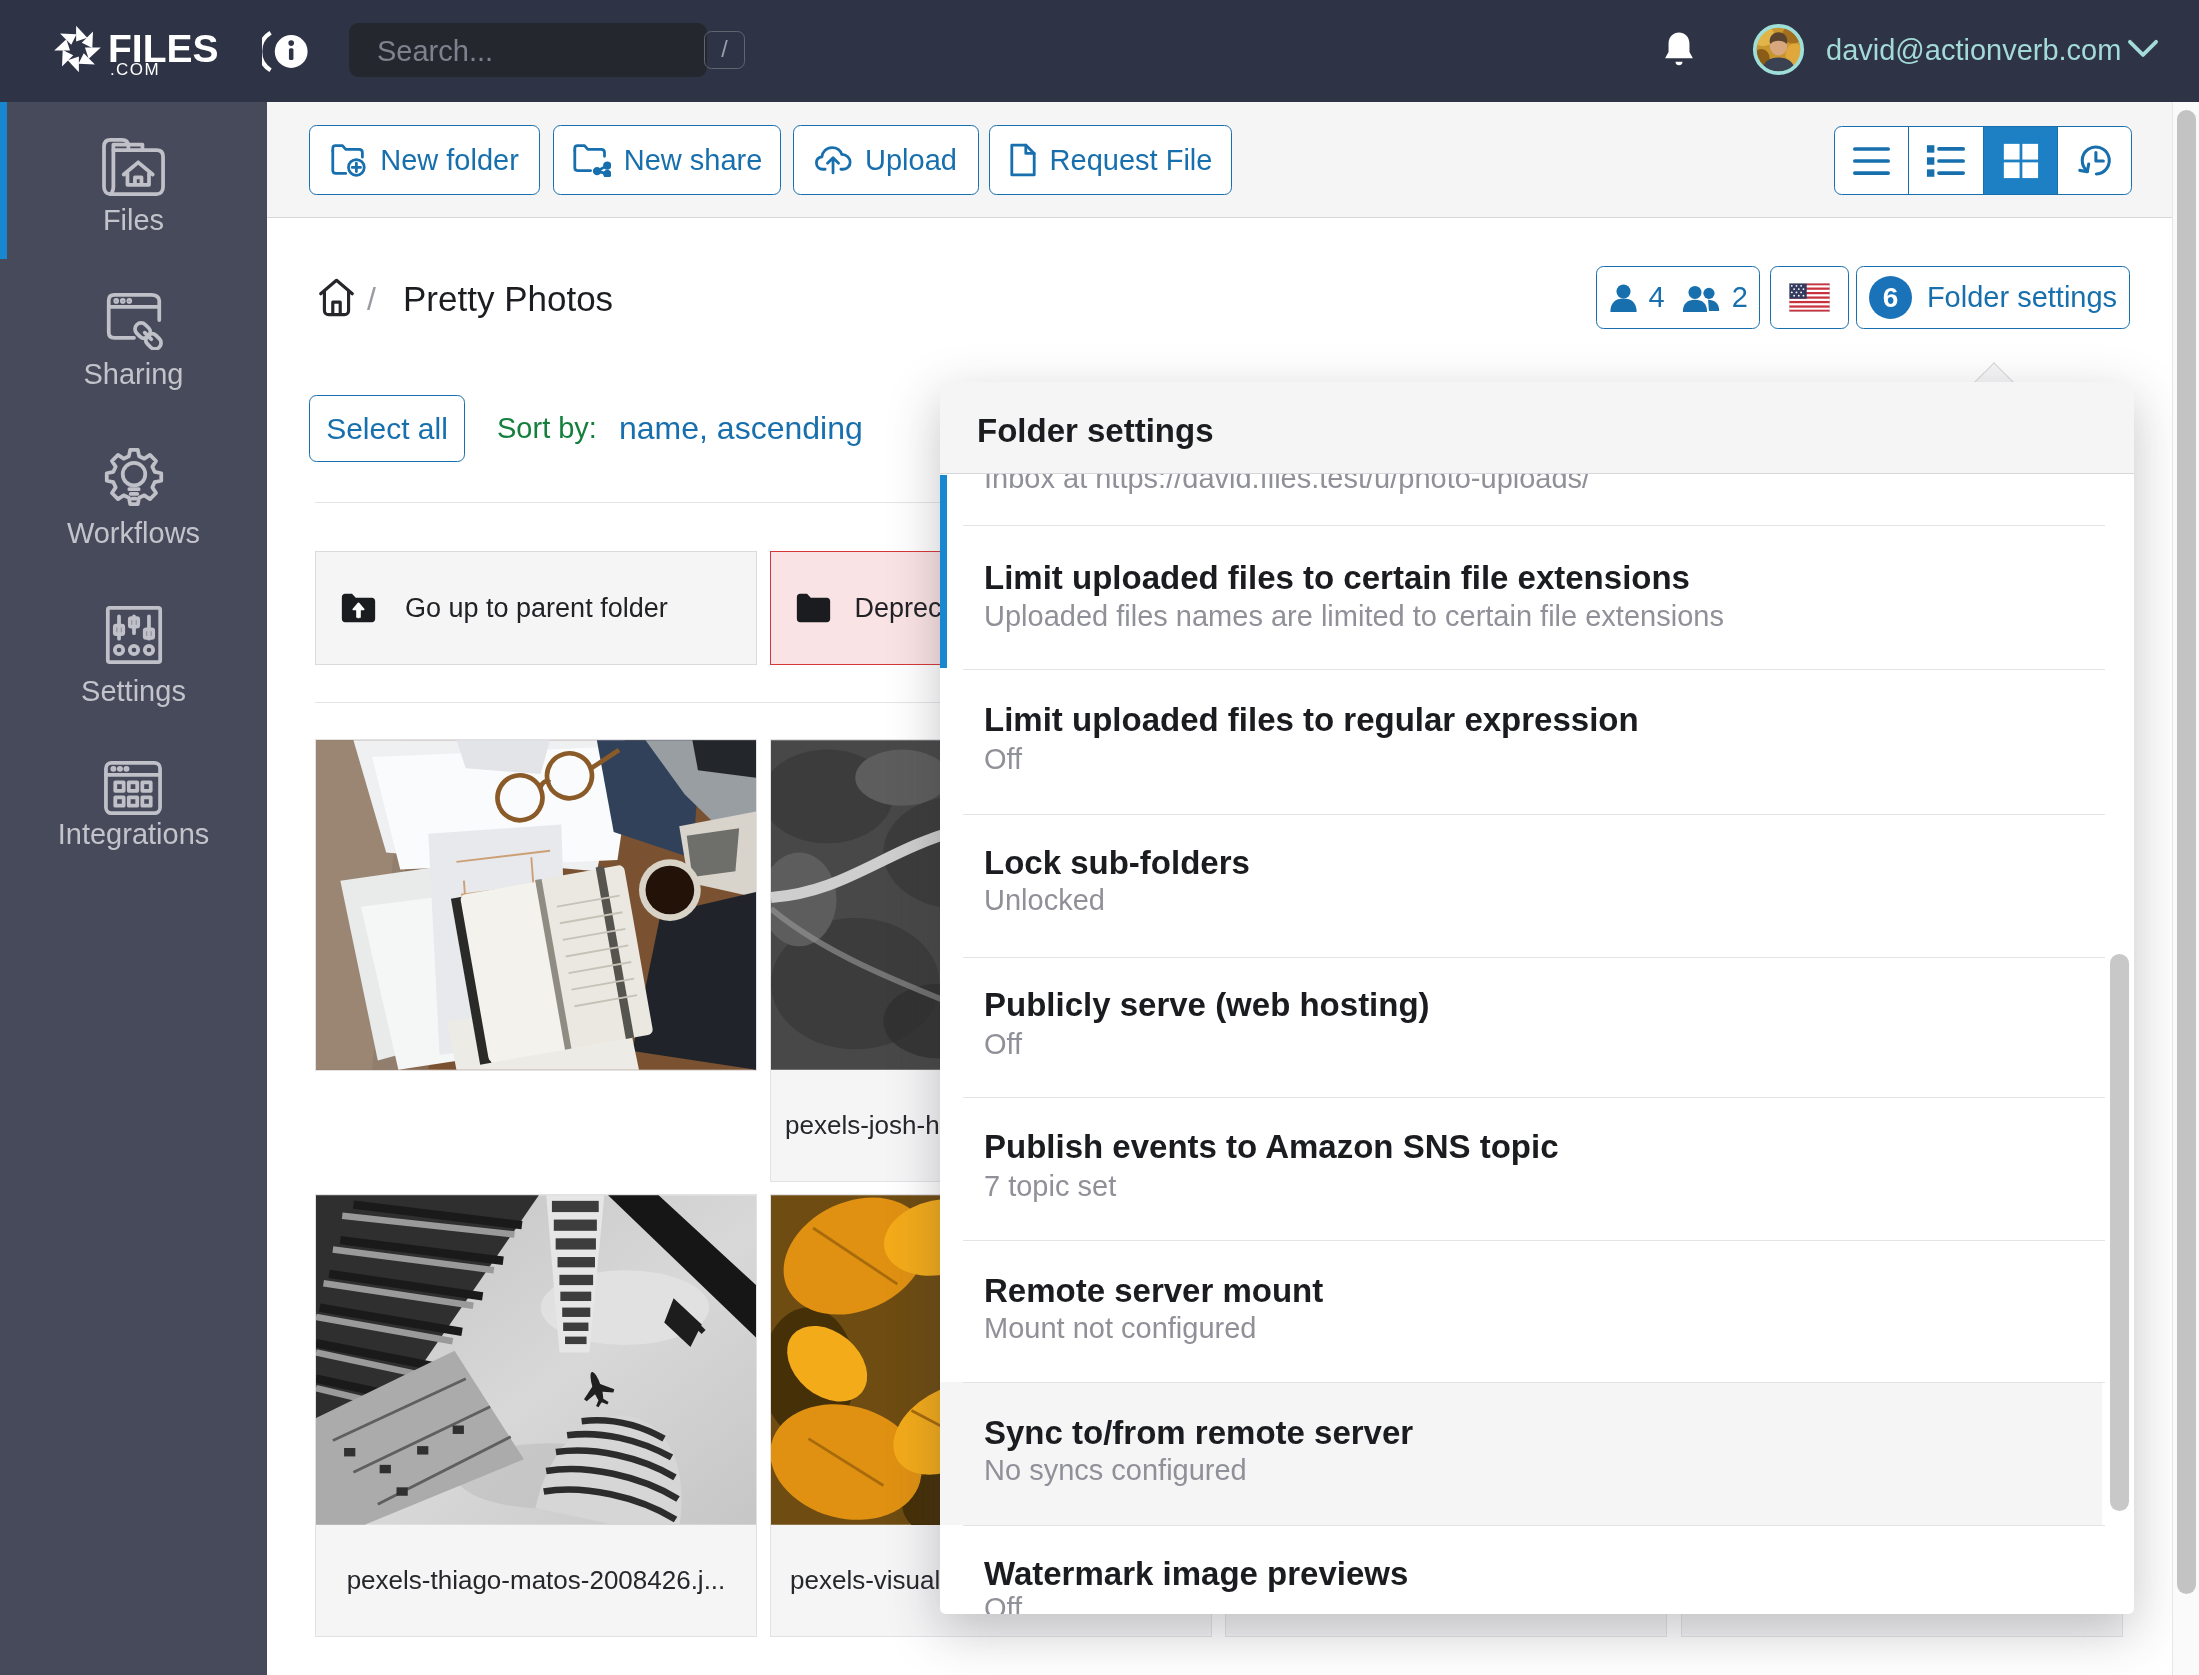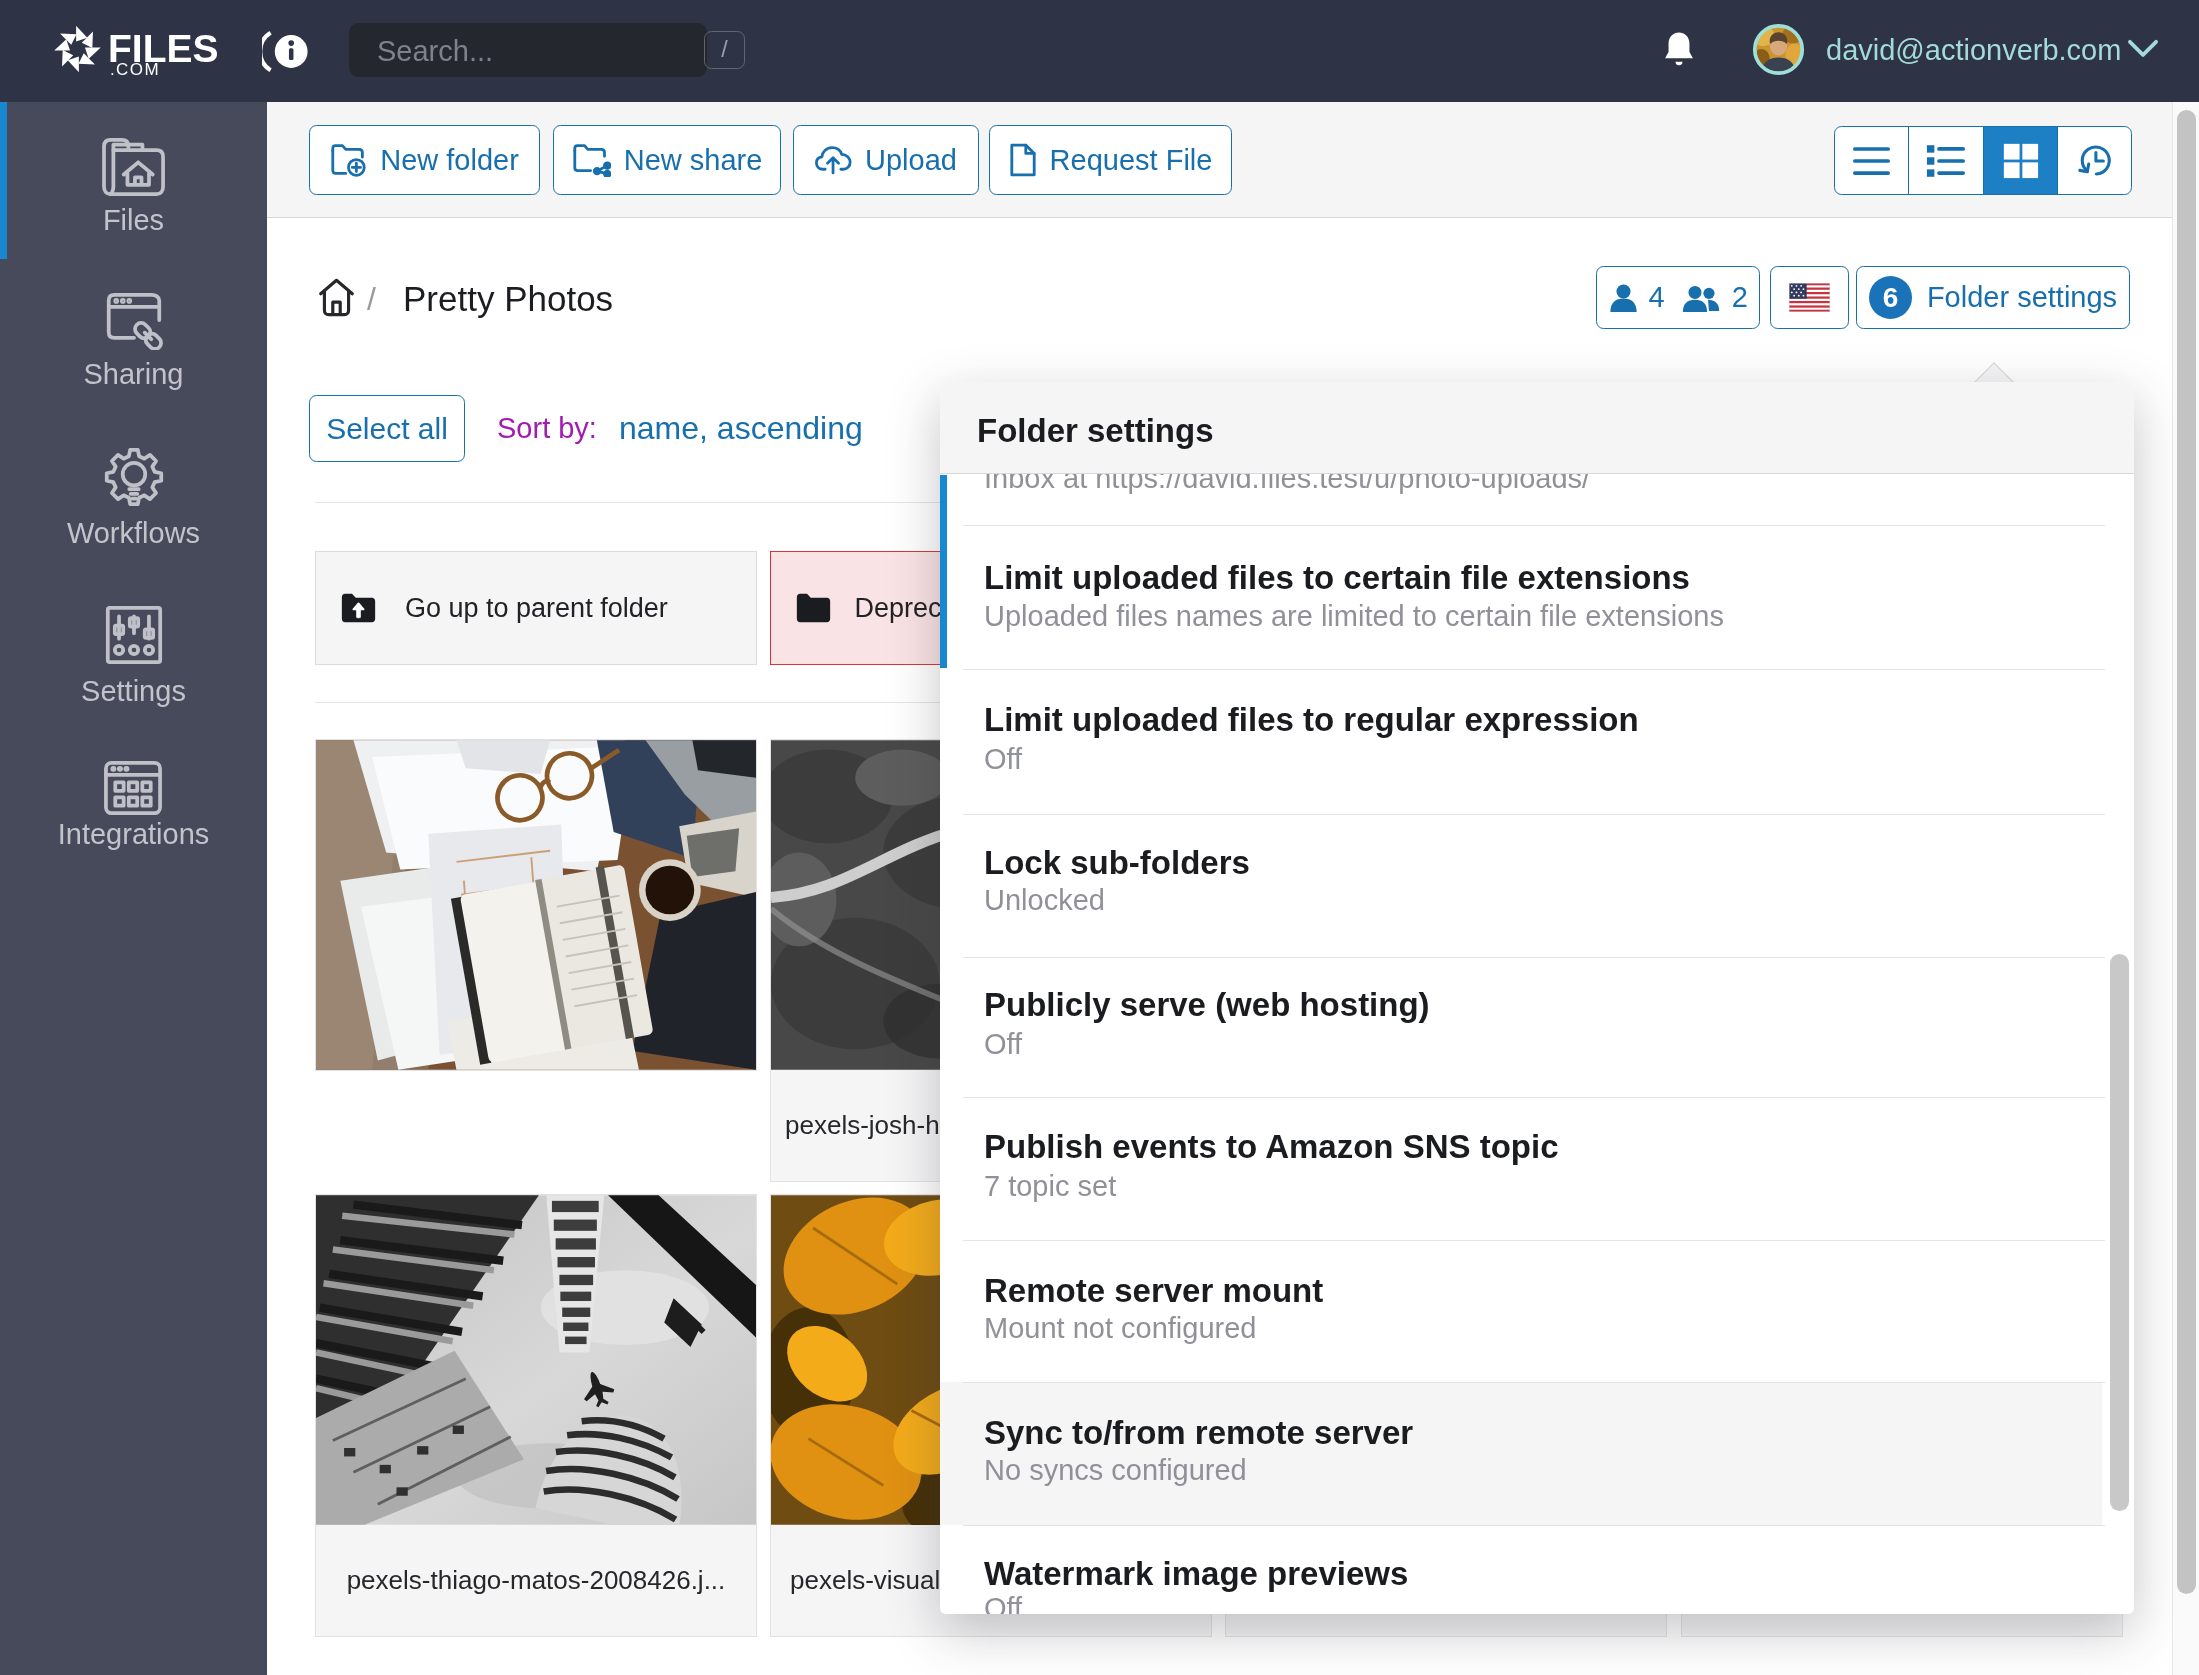--- a/index.html
+++ b/index.html
@@ -285,21 +285,21 @@
       </svg>
     </div>
     <div class="bcbtn" style="left:1856px;width:274px;gap:15px">
       <svg width="43" height="43" viewBox="0 0 46 46" style="font-size:31px">
           <circle cx="23" cy="23" r="23" fill="#1a73b9"></circle>
           <text x="23" y="33" font-size="30" font-weight="bold" fill="#fff" text-anchor="middle" font-family="Liberation Sans,sans-serif">6</text>
         </svg>
       <span>Folder settings</span>
     </div>
     <div class="abs" id="selectall">Select all</div>
-    <div class="abs" style="left:497px;top:412px;font-size:29px;color:#a21caf">Sort by:</div>
+    <div class="abs" style="left:497px;top:412px;font-size:29px;color:#15803d">Sort by:</div>
     <div class="abs" style="left:619px;top:410px;font-size:32px;color:#176fad">name, ascending</div>
     <div class="divline" style="top:502px"></div>
     <div class="upcard" style="left:315px;background:#f5f5f6;border:0.9px solid #dadade">
       <svg style="margin-left:24px" width="37" height="34" viewBox="0 0 40 36" fill="#1b1c20">
         <path d="M2 6 C2 4 3.5 2.5 5.5 2.5 H13 L17 7 H34.5 C36.5 7 38 8.5 38 10.5 V30 C38 32 36.5 33.5 34.5 33.5 H5.5 C3.5 33.5 2 32 2 30 Z"></path>
         <path d="M20 29 V19.5 H14.5 L20 13 L25.5 19.5 H20" fill="#fff" stroke="#fff" stroke-width="2" stroke-linejoin="round"></path>
         <path d="M20 28.5 V19" stroke="#fff" stroke-width="5"></path>
       </svg>
       <span style="margin-left:28px;font-size:27px;color:#212226">Go up to parent folder</span>
     </div>

